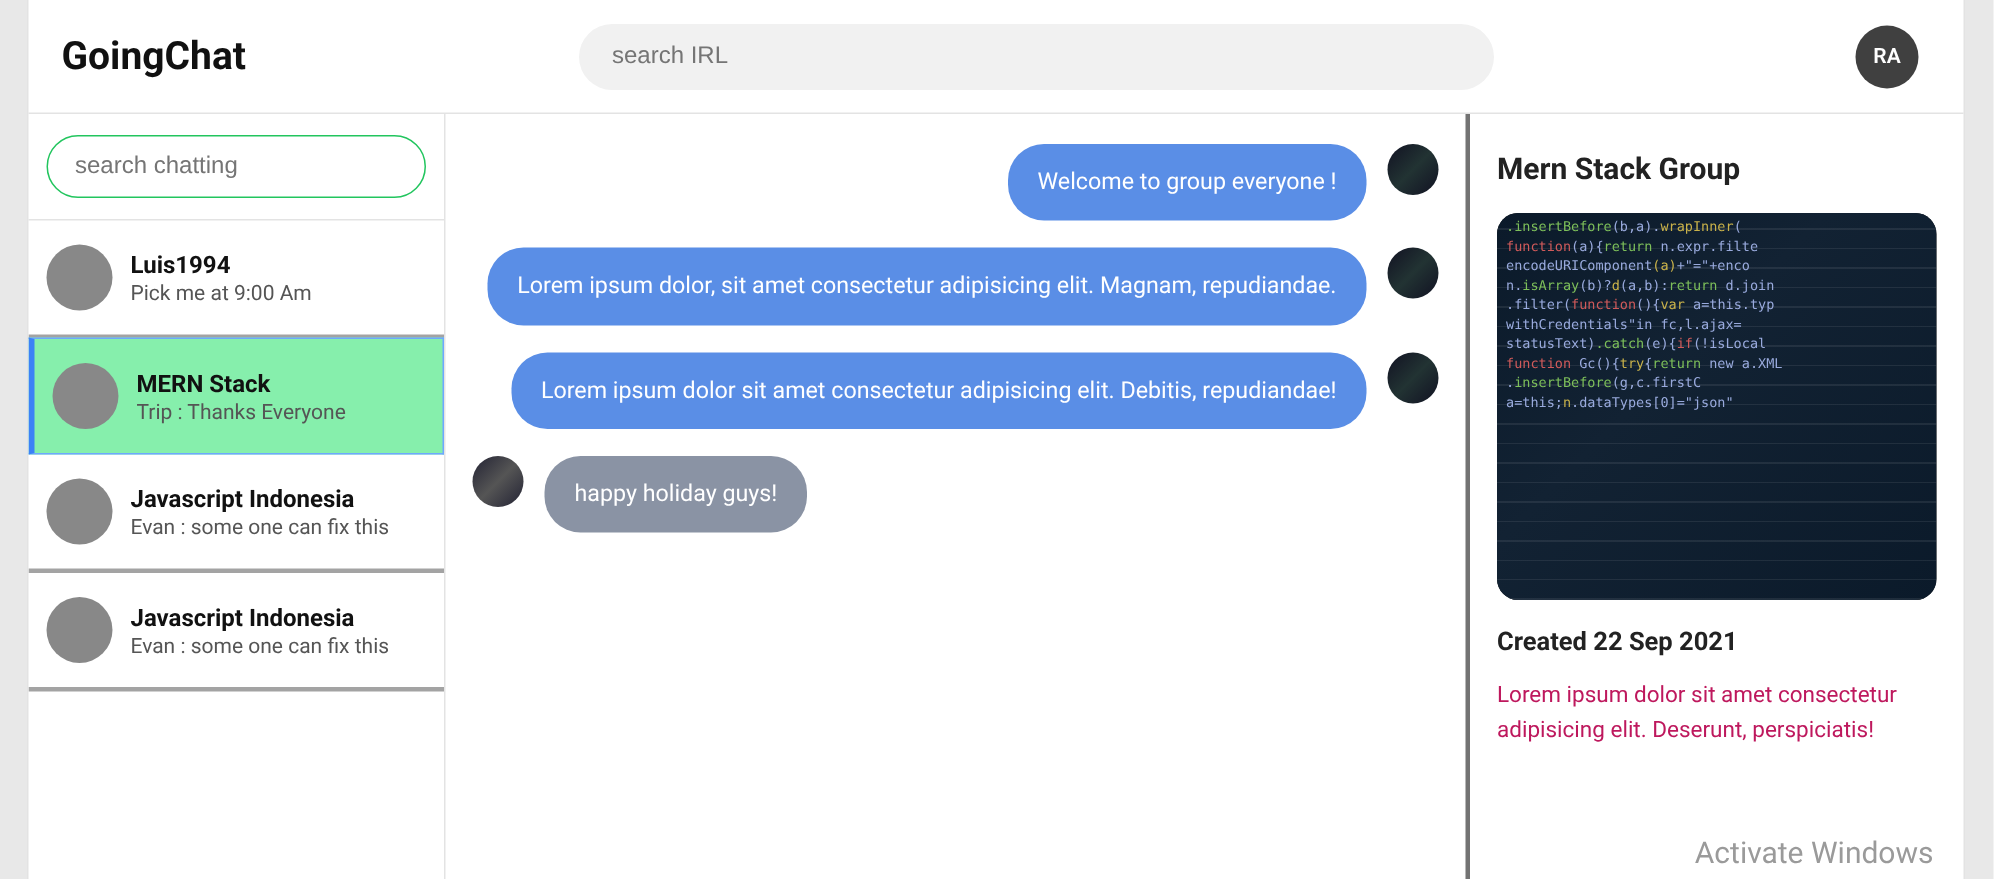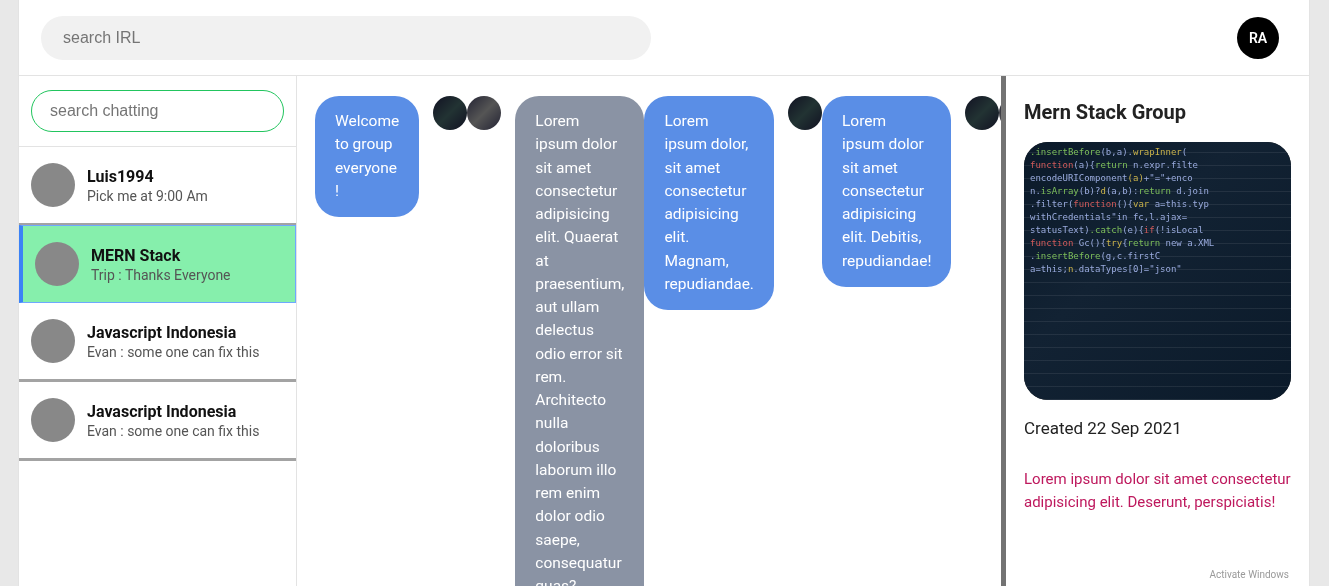--- a/index.html
+++ b/index.html
@@ -53,21 +53,21 @@
     outline: none;
     font-size: 16px;
     width: 100%;
     color: #8b5cf6;
   }
   .header .spacer { flex: 1; }
   .header .avatar-me {
     width: 42px;
     height: 42px;
     border-radius: 50%;
-    background: #000000;
+    background: #404040;
     color: #fff;
     font-weight: 600;
     font-size: 14px;
     display: flex;
     align-items: center;
     justify-content: center;
     margin-right: 8px;
   }
 
   .body {
@@ -148,21 +148,22 @@
   .av-photo { background: linear-gradient(135deg,#caa,#876); }
   .av-mount { background: linear-gradient(180deg,#0a2a4a,#1e5a88); }
   .av-code  { background: linear-gradient(135deg,#112,#233,#112); }
   .av-js    { background: linear-gradient(135deg,#223,#555,#223); }
 
   
   .chat-area {
     flex: 1;
     padding: 20px 18px 0 18px;
     display: flex;
-    flex-direction: row;
+    flex-direction: column;
+    gap: 18px;
     overflow: hidden;
   }
   .msg-row { display: flex; align-items: flex-start; }
   .msg-row.right { justify-content: flex-end; }
   .msg-row .mav {
     width: 34px;
     height: 34px;
     border-radius: 50%;
     flex-shrink: 0;
   }
@@ -174,33 +175,33 @@
     border-radius: 24px;
     font-size: 15.5px;
     line-height: 1.5;
     color: #fff;
   }
   .bubble.blue { background: #5a8ee6; }
   .bubble.gray { background: #8a93a4; }
 
   
   .aside {
-    width: 308px;
-    border-left: 5px solid #737373;
+    width: 332px;
+    border-left: 3px solid #737373;
     padding: 24px 18px 0 18px;
   }
   .aside h2 {
     font-size: 20px;
     font-weight: 700;
     margin-bottom: 18px;
   }
   .aside .img {
     width: 100%;
     height: 258px;
-    border-radius: 24px;
+    border-radius: 14px;
     background: #111;
     margin-bottom: 18px;
     position: relative;
     overflow: hidden;
   }
   .aside .img::before{
     content:"";
     position:absolute; inset:0;
     background:
       repeating-linear-gradient(0deg, rgba(255,255,255,0.08) 0 1px, transparent 1px 13px),
@@ -214,45 +215,46 @@
     color:#9ad;
     padding:4px 6px;
     white-space: pre;
     overflow:hidden;
   }
   .aside .img .code-overlay span.g{color:#7dbf5a;}
   .aside .img .code-overlay span.y{color:#c9b24a;}
   .aside .img .code-overlay span.r{color:#d05a5a;}
   .aside .created {
     font-size: 17px;
-    font-weight: 400;
-    margin-bottom: 30px;
+    font-weight: 700;
+    margin-bottom: 14px;
     color: #222;
   }
   .aside .desc {
     font-size: 15px;
     color: #be185d;
     line-height: 1.55;
   }
 
   .activate {
     position: absolute;
     right: 40px;
     bottom: 6px;
-    font-size: 10px;
+    font-size: 20px;
     color: #9a9a9a;
     pointer-events: none;
   }
 </style>
 </head>
 <body>
 
 <div class="app">
 
   <div class="header">
+    <div class="brand">GoingChat</div>
     <div class="search-top">
       <input type="text" placeholder="search IRL" style="">
     </div>
     <div class="spacer"></div>
     <div class="avatar-me">RA</div>
   </div>
 
   <div class="body">
 
     <div class="sidebar">
@@ -289,24 +291,20 @@
             </div>
           </div>
         </div>
     </div>
 
     <div class="chat-area" id="chat-area">
         <div class="msg-row right">
           <div class="bubble blue">Welcome to group everyone !</div>
           <div class="mav av av-code" style="width: 34px; height: 34px; border-radius: 50%;"></div>
         </div>
-        <div class="msg-row left">
-          <div class="mav av av-js" style="width: 34px; height: 34px; border-radius: 50%;"></div>
-          <div class="bubble gray">Lorem ipsum dolor sit amet consectetur adipisicing elit. Quaerat at praesentium, aut ullam delectus odio error sit rem. Architecto nulla doloribus laborum illo rem enim dolor odio saepe, consequatur quas?</div>
-        </div>
         <div class="msg-row right">
           <div class="bubble blue">Lorem ipsum dolor, sit amet consectetur adipisicing elit. Magnam, repudiandae.</div>
           <div class="mav av av-code" style="width: 34px; height: 34px; border-radius: 50%;"></div>
         </div>
         <div class="msg-row right">
           <div class="bubble blue">Lorem ipsum dolor sit amet consectetur adipisicing elit. Debitis, repudiandae!</div>
           <div class="mav av av-code" style="width: 34px; height: 34px; border-radius: 50%;"></div>
         </div>
         <div class="msg-row left">
           <div class="mav av av-js" style="width: 34px; height: 34px; border-radius: 50%;"></div>

